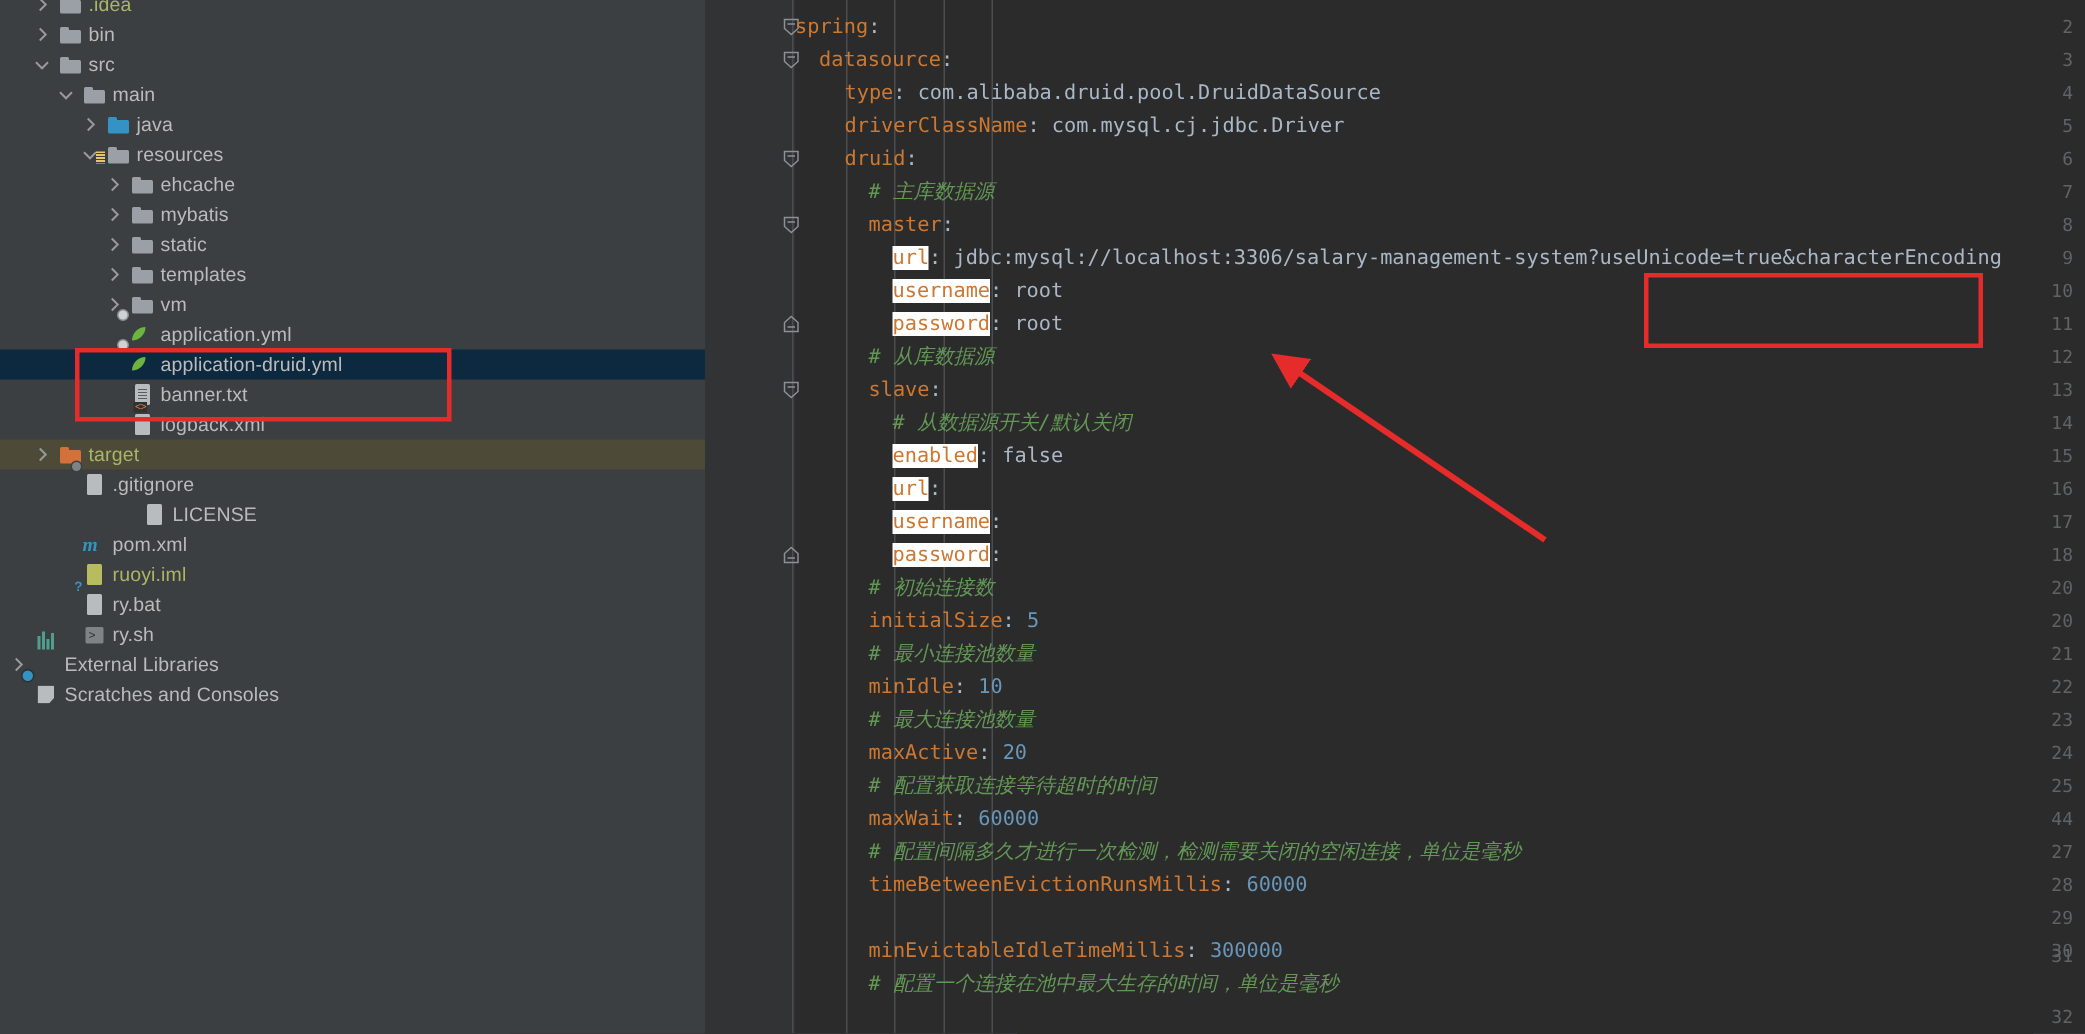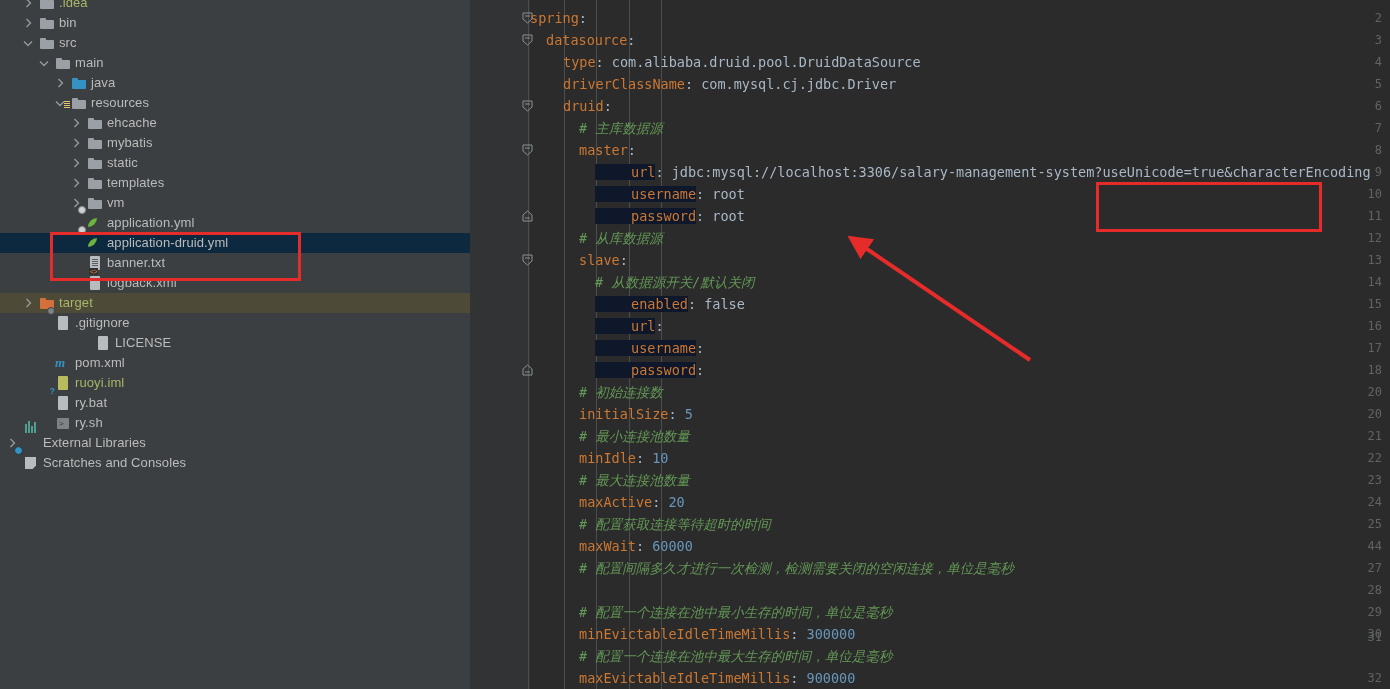--- a/index.html
+++ b/index.html
@@ -164,21 +164,21 @@
     height:22px; line-height:22px;
     font-family:"DejaVu Sans Mono", monospace;
     font-size:13.5px;
     white-space:pre;
     color:#a9b7c6;
   }
   .k  { color:#cc7832; }           
   .v  { color:#a9b7c6; }           
   .n  { color:#6897bb; }           
   .c  { color:#629755; font-style:italic; }  
-  .hl { background:#0f172a;padding-left:36px; }      
+  .hl { background:#ffffff; }      
 
   
   .guide{
     position:absolute; width:1px; background:#4b4e50;
   }
 
   
   #code-rect{
     position:absolute; left:626px; top:182px; width:226px; height:50px;
     border:3px solid #e62b2b; pointer-events:none;
@@ -474,24 +474,23 @@
         <div class="cl" style="top: 359px; left: 65px;"><span class="k hl">password</span><span class="v">:</span></div>
         <div class="cl" style="top: 381px; left: 49px;"><span class="c"># 初始连接数</span></div>
         <div class="cl" style="top: 403px; left: 49px;"><span class="k">initialSize</span><span class="v">: </span><span class="n">5</span></div>
         <div class="cl" style="top: 425px; left: 49px;"><span class="c"># 最小连接池数量</span></div>
         <div class="cl" style="top: 447px; left: 49px;"><span class="k">minIdle</span><span class="v">: </span><span class="n">10</span></div>
         <div class="cl" style="top: 469px; left: 49px;"><span class="c"># 最大连接池数量</span></div>
         <div class="cl" style="top: 491px; left: 49px; text-align: center;"><span class="k">maxActive</span><span class="v">: </span><span class="n">20</span></div>
         <div class="cl" style="top: 513px; left: 49px;"><span class="c"># 配置获取连接等待超时的时间</span></div>
         <div class="cl" style="top: 535px; left: 49px;"><span class="k">maxWait</span><span class="v">: </span><span class="n">60000</span></div>
         <div class="cl" style="top: 557px; left: 49px;"><span class="c"># 配置间隔多久才进行一次检测，检测需要关闭的空闲连接，单位是毫秒</span></div>
-        <div class="cl" style="top: 601px; left: 49px;"><span class="c"># 配置一个连接在池中最小生存的时间，单位是毫秒</span></div>
+        <div class="cl" style="top: 579px; left: 49px;"><span class="k">timeBetweenEvictionRunsMillis</span><span class="v">: </span><span class="n">60000</span></div>
         <div class="cl" style="top: 623px; left: 49px;"><span class="k">minEvictableIdleTimeMillis</span><span class="v">: </span><span class="n">300000</span></div>
         <div class="cl" style="top: 645px; left: 49px;"><span class="c"># 配置一个连接在池中最大生存的时间，单位是毫秒</span></div>
-        <div class="cl" style="top: 667px; left: 49px;"><span class="k">maxEvictableIdleTimeMillis</span><span class="v">: </span><span class="n">900000</span></div>
       </div>
     <div id="code-rect"></div>
 
   </div>
 
   <svg id="arrow-svg" viewBox="0 0 1390 689">
     <defs>
       <marker id="ah" markerWidth="6" markerHeight="6" refX="1" refY="3" orient="auto">
         <path d="M0,0 L6,3 L0,6 z" fill="#e62b2b"></path>
       </marker>

